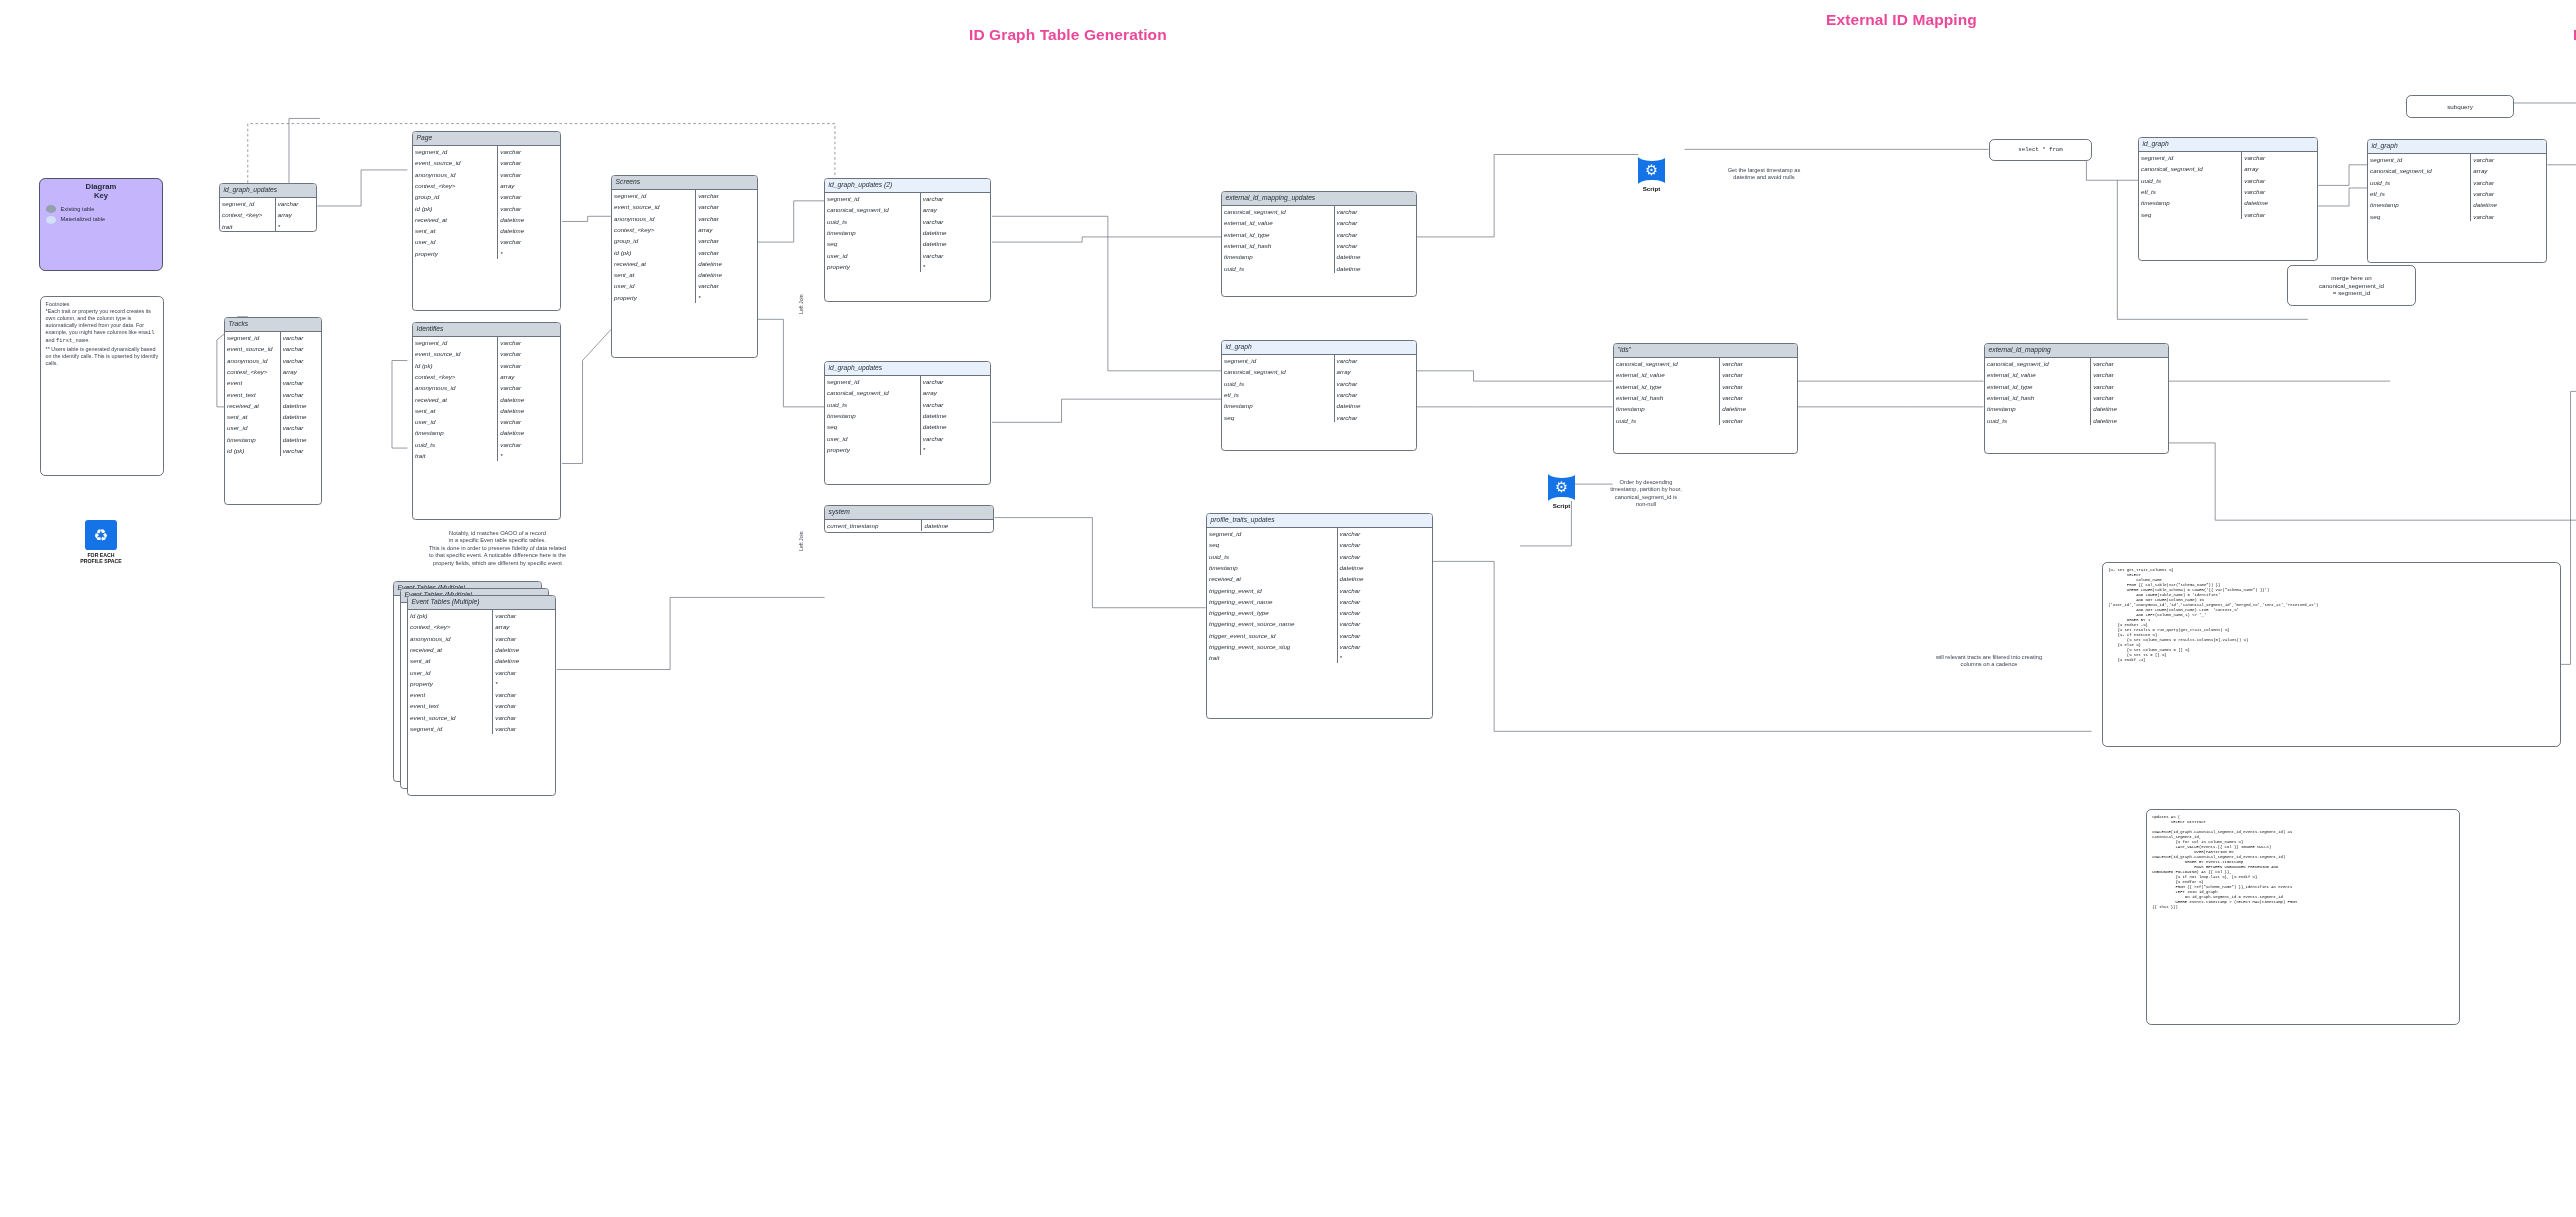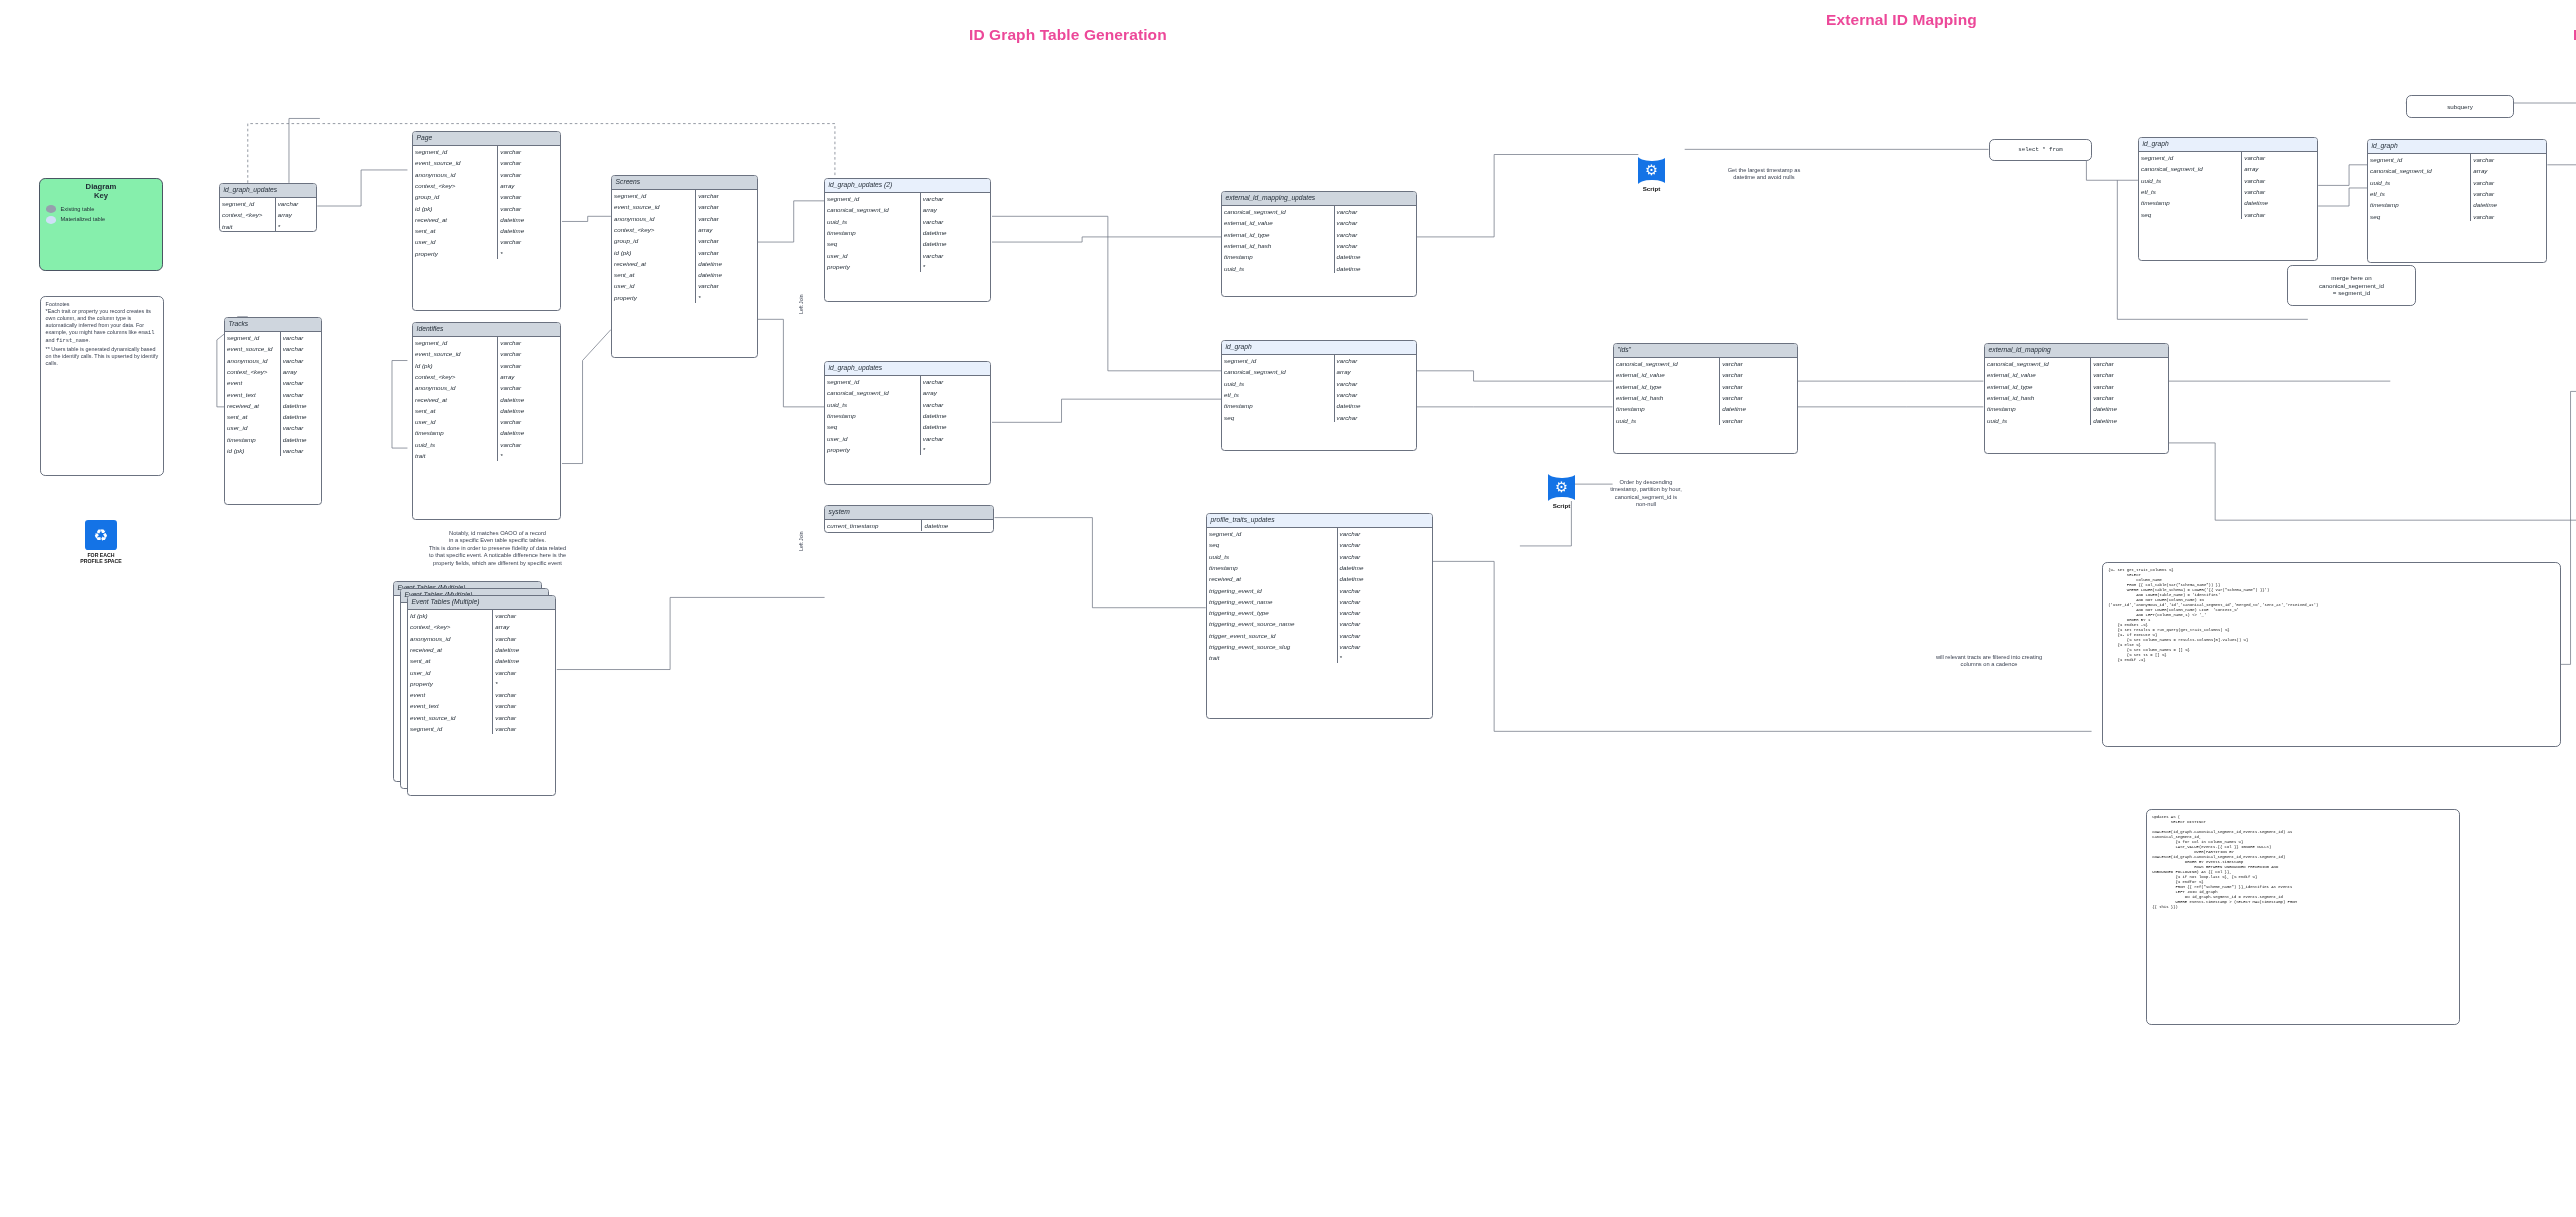--- a/index.html
+++ b/index.html
@@ -23,21 +23,21 @@
   
   .pill{position:absolute;border:0.7px solid #6b7280;border-radius:5.2px;background:#fff;
         display:flex;align-items:center;justify-content:center;text-align:center;
         font-size:6.2px;box-sizing:border-box;padding:1.5px 3.1px;line-height:1.25;}
   .pill.mono{font-family:"Liberation Mono",monospace;font-size:5.7px;}
 
   .plain{position:absolute;text-align:center;font-size:5.7px;line-height:1.3;color:#3b4252;
          white-space:pre-line;}
 
   
-  .keybox{position:absolute;border:1px solid #4b5563;border-radius:6.2px;background:#86efac;box-sizing:border-box;}
+  .keybox{position:absolute;border:1px solid #4b5563;border-radius:6.2px;background:#c4b5fd;box-sizing:border-box;}
   .keytitle{text-align:center;font-weight:bold;font-size:7.7px;padding-top:4.1px;line-height:1.15;}
   .keyrow{display:flex;align-items:center;gap:4.6px;padding:1.5px 6.2px;}
   .swatch{width:9.8px;height:7.7px;border-radius:50%;flex:0 0 auto;}
   .keylabel{font-size:5.7px;line-height:1.2;}
 
   .notebox{position:absolute;border:0.7px solid #6b7280;border-radius:5.2px;background:#fff;
            box-sizing:border-box;padding:4.1px 4.6px;font-size:5.4px;line-height:1.3;color:#3b4252;}
   .notebox .mono{font-family:"Liberation Mono",monospace;}
 
   

